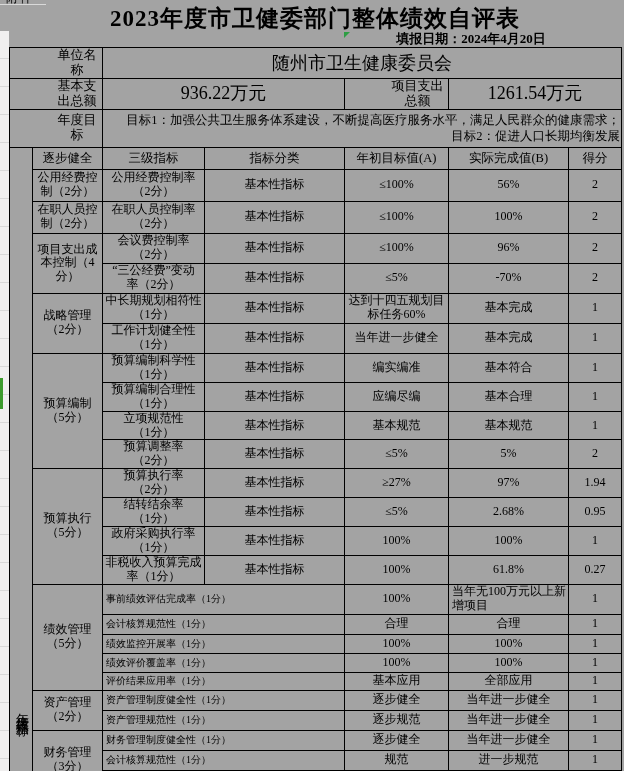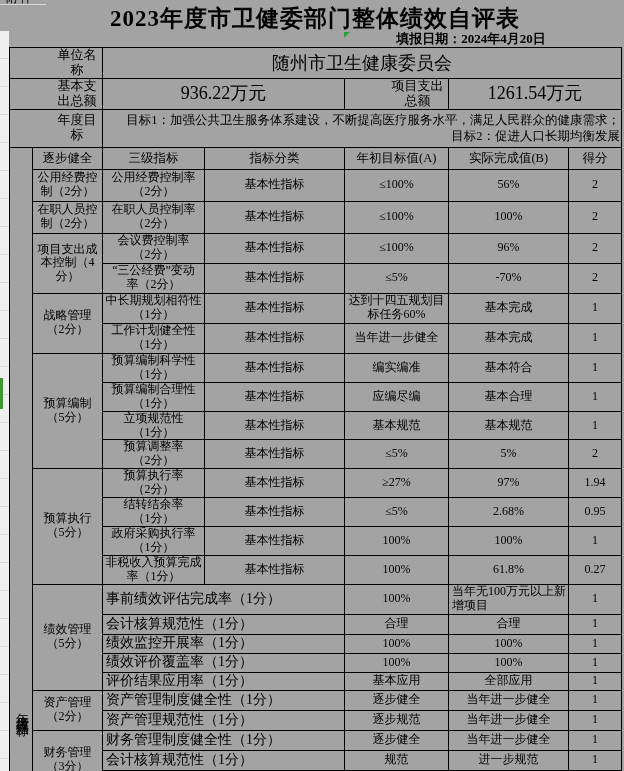--- a/index.html
+++ b/index.html
@@ -39,21 +39,21 @@
   td {
     border: 1px solid #000; text-align: center; vertical-align: middle;
     font-size: 12px; line-height: 1.15; padding: 0 1px;
     white-space: pre-line; overflow: hidden;
   }
   td.info-label { font-size: 13px; padding-left: 43px; }
   td.info-value { font-size: 18px; }
   td.goal-value { font-size: 12.5px; text-align: right; padding-left: 4px; line-height: 1.3; }
   tr.header-row td { font-size: 12.5px; }
   td.left { text-align: left; padding-left: 3px; }
-  td.name-merged { font-size: 14px; margin-top: 40px; }
+  td.name-merged { font-size: 10px; margin-top: 40px; }
   td.side-cell { position: relative; border-bottom: none; }
   .side-label {
     position: absolute; left: 4px; top: 555px;
     writing-mode: vertical-rl; text-orientation: upright;
     font-size: 13px; letter-spacing: 2px; white-space: nowrap;
   }
 </style>
 </head>
 <body>
 

